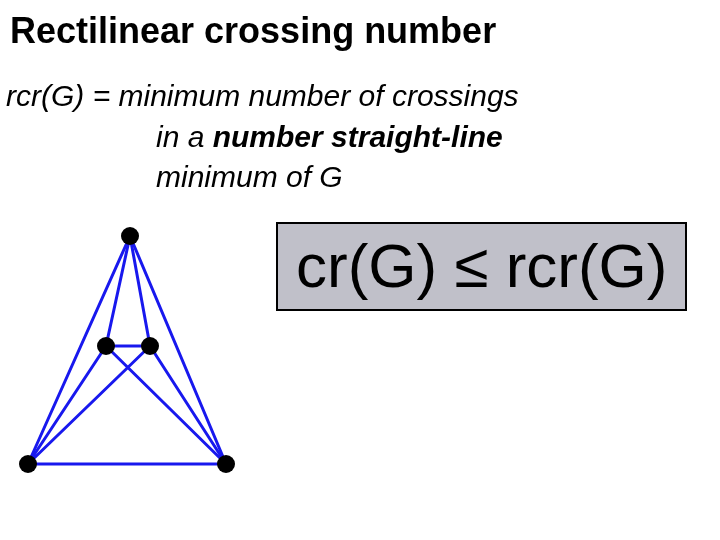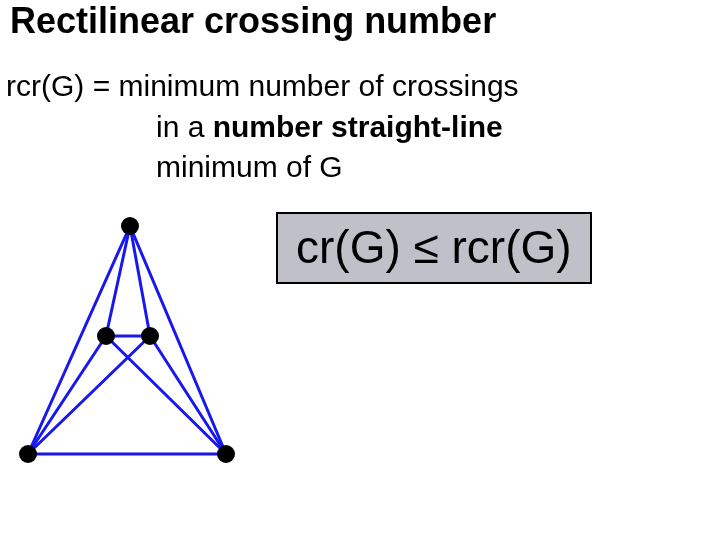--- a/index.html
+++ b/index.html
@@ -1,31 +1,31 @@
 <!DOCTYPE html>
 <html><head>
 <meta charset="utf-8">
 <style>
   * { margin: 0; padding: 0; box-sizing: border-box; }
   html, body { width: 720px; height: 540px; background: #fff; font-family: Verdana, Geneva, sans-serif; color: #000; }
-  .slide { width: 720px; height: 540px; position: relative; padding: 0 16px; }
+  .slide { width: 720px; height: 540px; position: relative; padding: 10px 16px; }
   .title { font-size: 36px; font-weight: bold; margin-bottom: 24px; margin-left: -6px; }
   .definition { font-size: 30px; line-height: 1.35; margin-bottom: 20px; margin-left: -10px; }
-  .def-line { white-space: nowrap; }
+  .def-line { white-space: nowrap; font-style: italic; }
   .indent { padding-left: 150px; }
   .bold { font-weight: bold; }
   .content-row { display: flex; align-items: flex-start; gap: 26px; margin-top: 6px; }
   .graph-wrap { width: 240px; height: 260px; flex: 0 0 auto; margin-left: -6px; position: relative; }
   .inequality-box {
     margin-top: 4px;
     padding: 6px 18px 8px;
     background: #c0c0c9;
     border: 2px solid #000;
     font-family: Arial, Helvetica, sans-serif;
-    font-size: 46px;
+    font-size: 62px;
     white-space: nowrap;
     display: inline-block;
   }
   svg { display: block; }
 </style>
 </head>
 <body>
 
 <div class="slide">
   <div class="title">Rectilinear crossing number</div>

